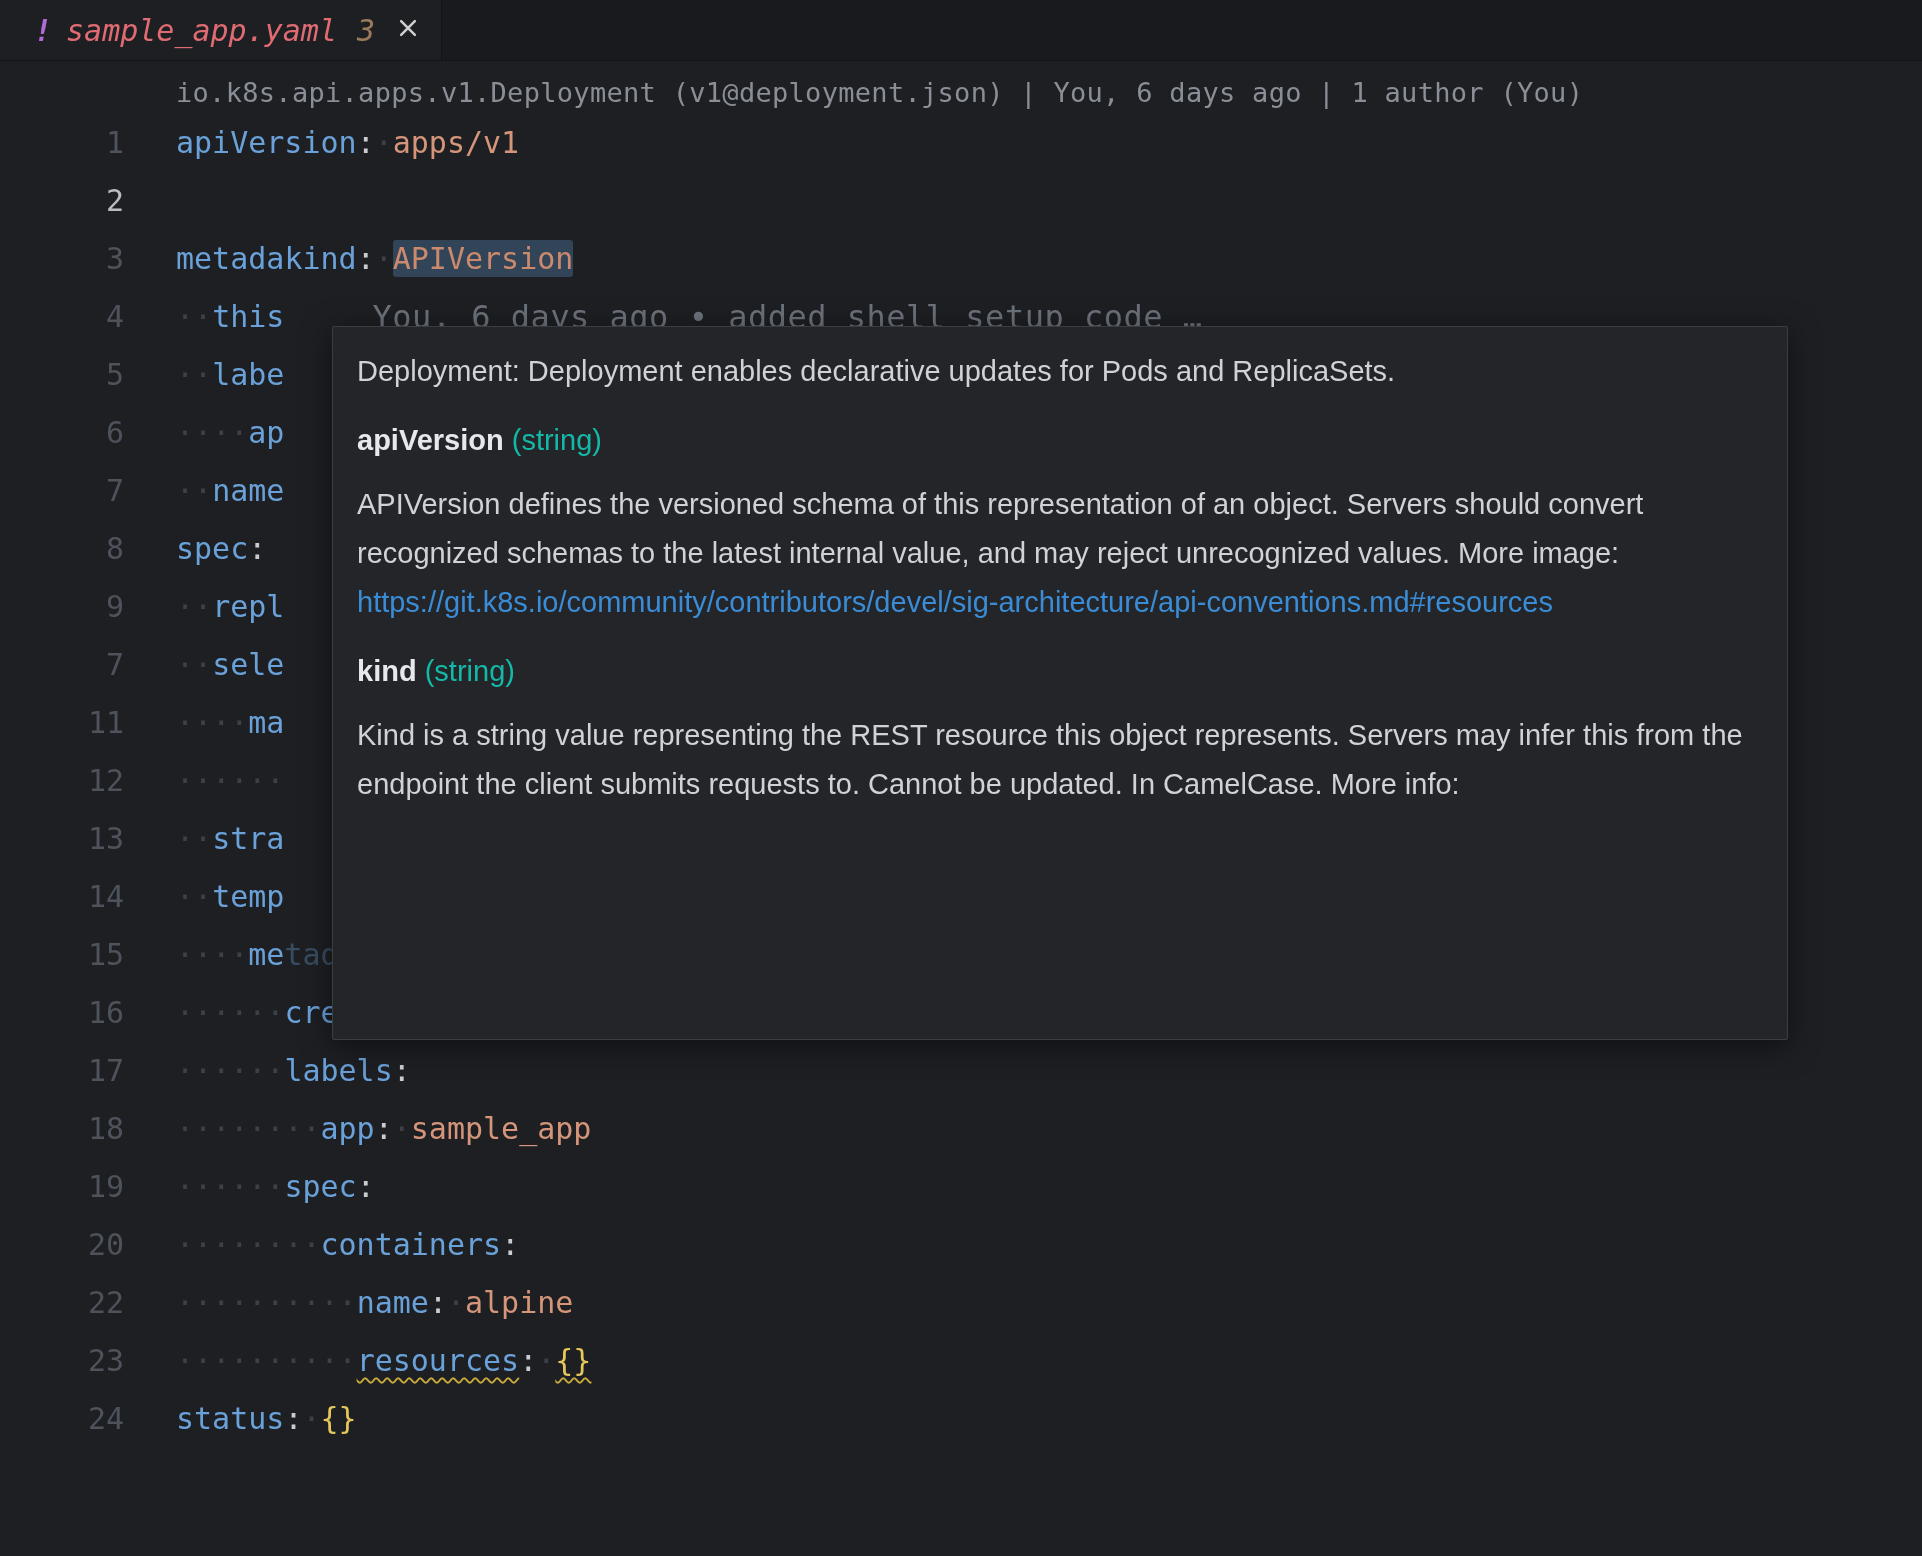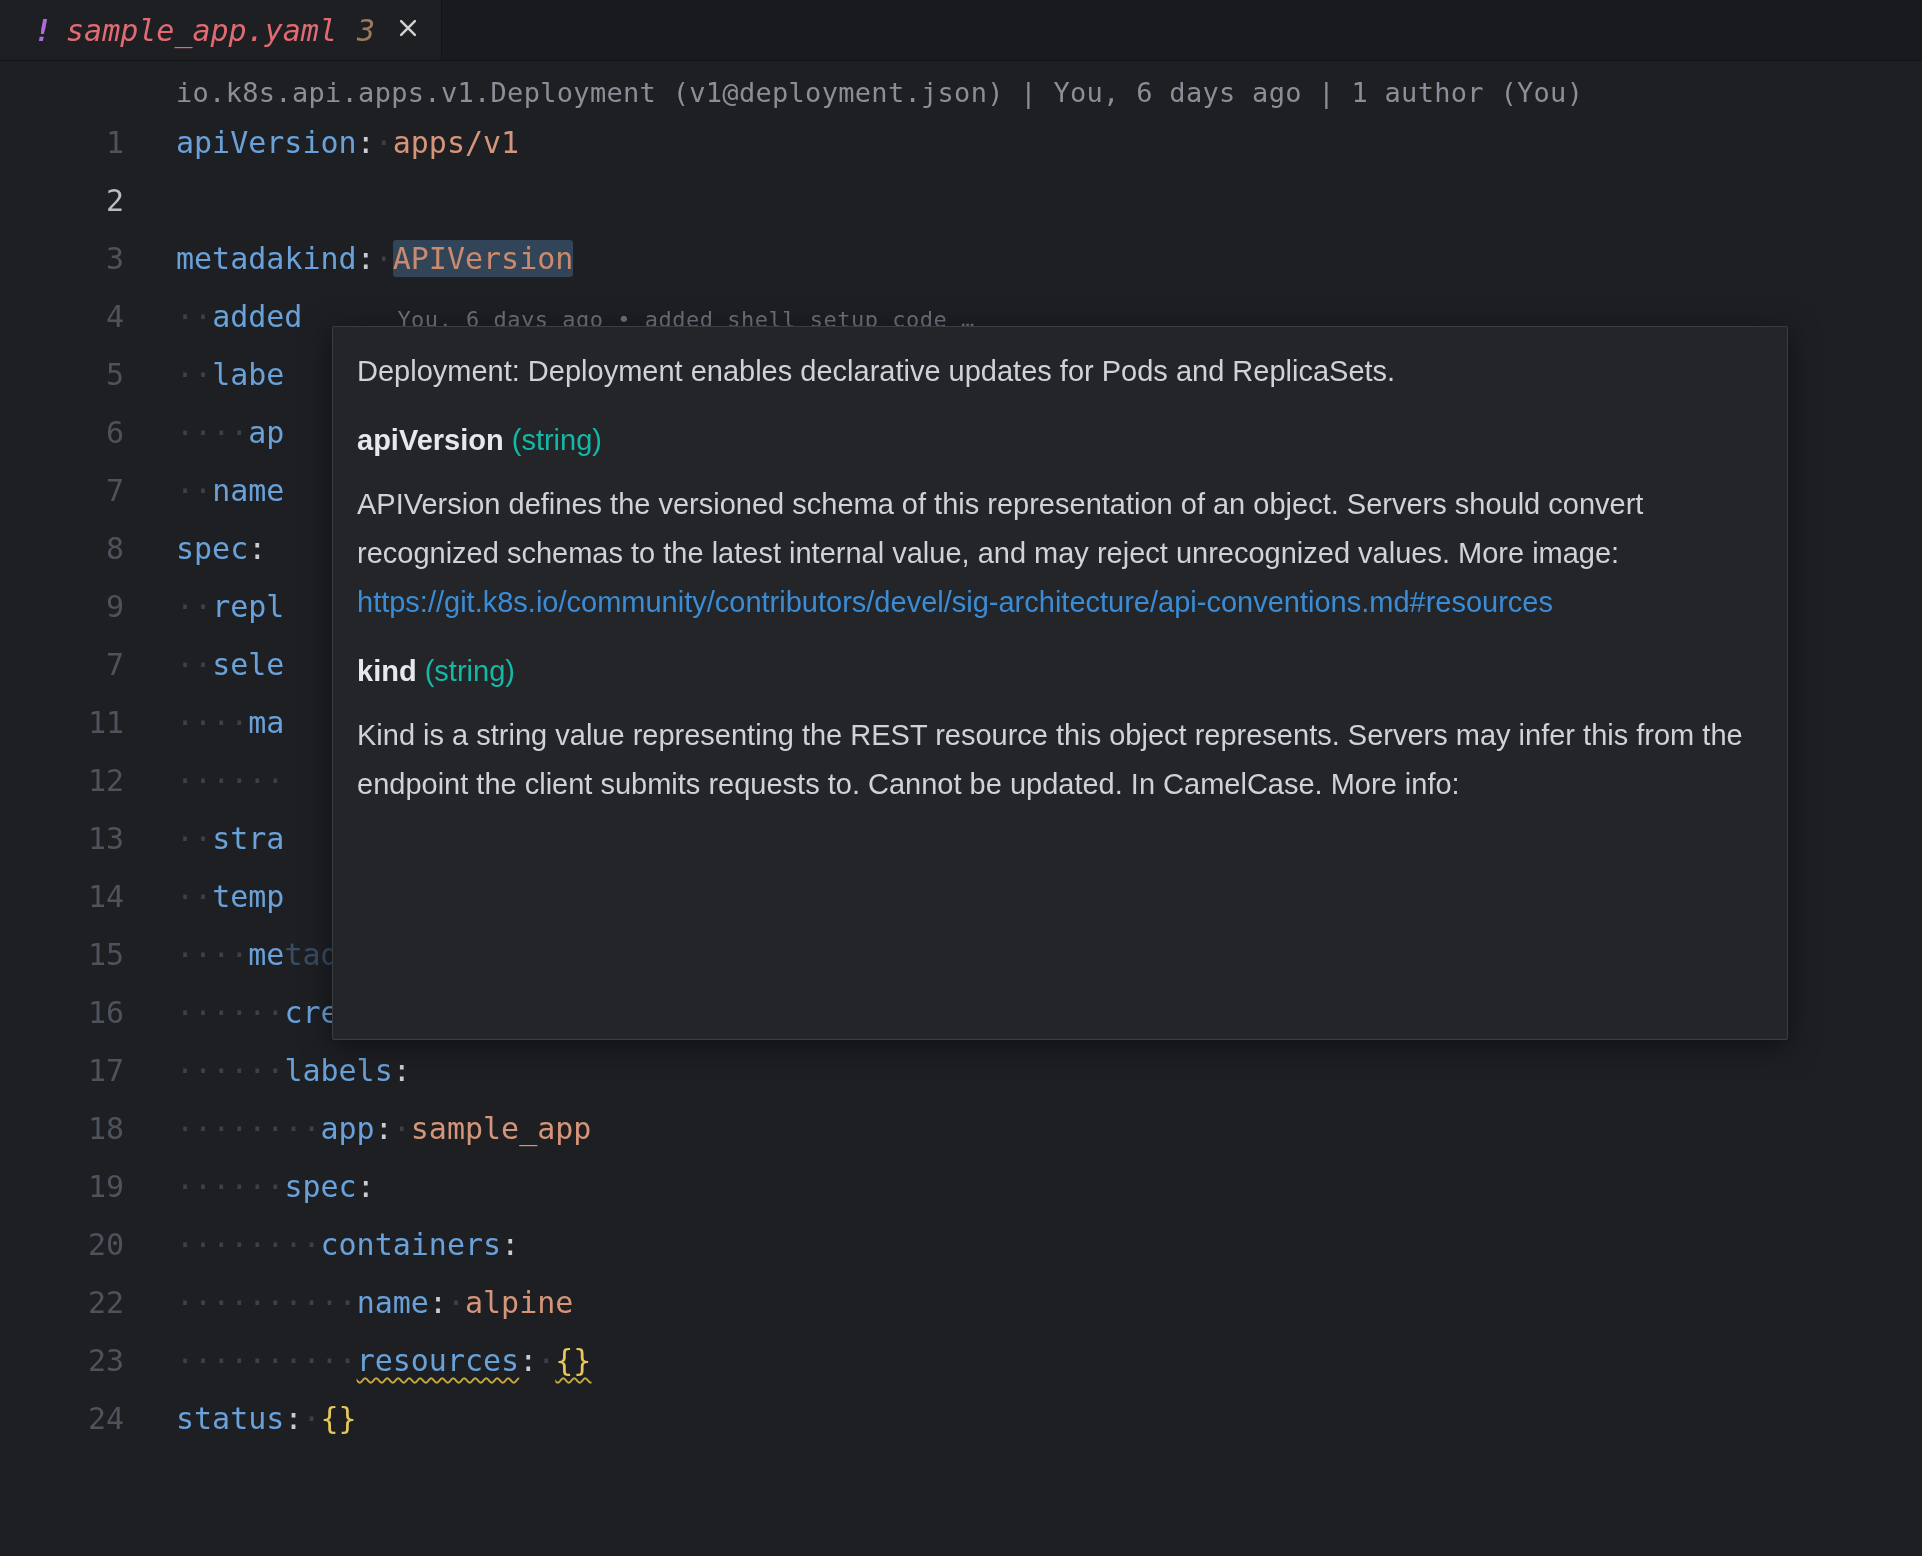--- a/index.html
+++ b/index.html
@@ -45,21 +45,21 @@
   .line{display:flex;align-items:flex-start;height:58px;line-height:58px;font-size:30px;white-space:pre;}
   .gutter{width:124px;text-align:right;padding-right:52px;color:var(--lineno);user-select:none;flex:none;}
   .line.active .gutter{color:var(--lineno-active);}
   .code{position:relative;flex:1;color:var(--text);}
   .k{color:var(--key);}
   .v{color:var(--val);}
   .v2{color:var(--val2);}
   .brace{color:var(--brace);}
   .dot{color:#3d4047;}
   .hl{background:var(--sel-hl);border-radius:3px;padding:1px 0;}
-  .blame{color:var(--blame);font-size:22px;margin-left:113px;letter-spacing:0.5px;}
+  .blame{color:var(--blame);font-size:32px;margin-left:88px;letter-spacing:0.5px;}
   
   .wave-err{text-decoration:underline wavy var(--wave-err);text-decoration-thickness:2px;text-underline-offset:6px;}
   .wave-warn{text-decoration:underline wavy var(--wave-warn);text-decoration-thickness:2px;text-underline-offset:6px;}
   
   .hover{position:absolute;left:332px;top:265px;width:1456px;height:714px;
     background:var(--hover-bg);border:1px solid var(--hover-border);border-radius:2px;
     box-shadow:0 6px 30px rgba(0,0,0,0.5);
     padding:20px 24px 12px 24px;box-sizing:border-box;
     font-family:-apple-system,BlinkMacSystemFont,'Segoe UI',sans-serif;
     font-size:29px;line-height:1.7;color:#cfd2d6;overflow:hidden;}
@@ -102,21 +102,21 @@
     </div>
   </div>
 
   <div class="line">
     <div class="gutter">3</div>
     <div class="code"><span class="k">metada</span></div>
   </div>
 
   <div class="line">
     <div class="gutter">4</div>
-    <div class="code"><span class="dot">·</span><span class="dot">·</span><span class="k">added</span></div>
+    <div class="code"><span class="dot">·</span><span class="dot">·</span><span class="k">this</span></div>
   </div>
 
   <div class="line">
     <div class="gutter">5</div>
     <div class="code"><span class="dot">·</span><span class="dot">·</span><span class="k">labe</span></div>
   </div>
 
   <div class="line">
     <div class="gutter">6</div>
     <div class="code"><span class="dot">·</span><span class="dot">·</span><span class="dot">·</span><span class="dot">·</span><span class="k">ap</span></div>

